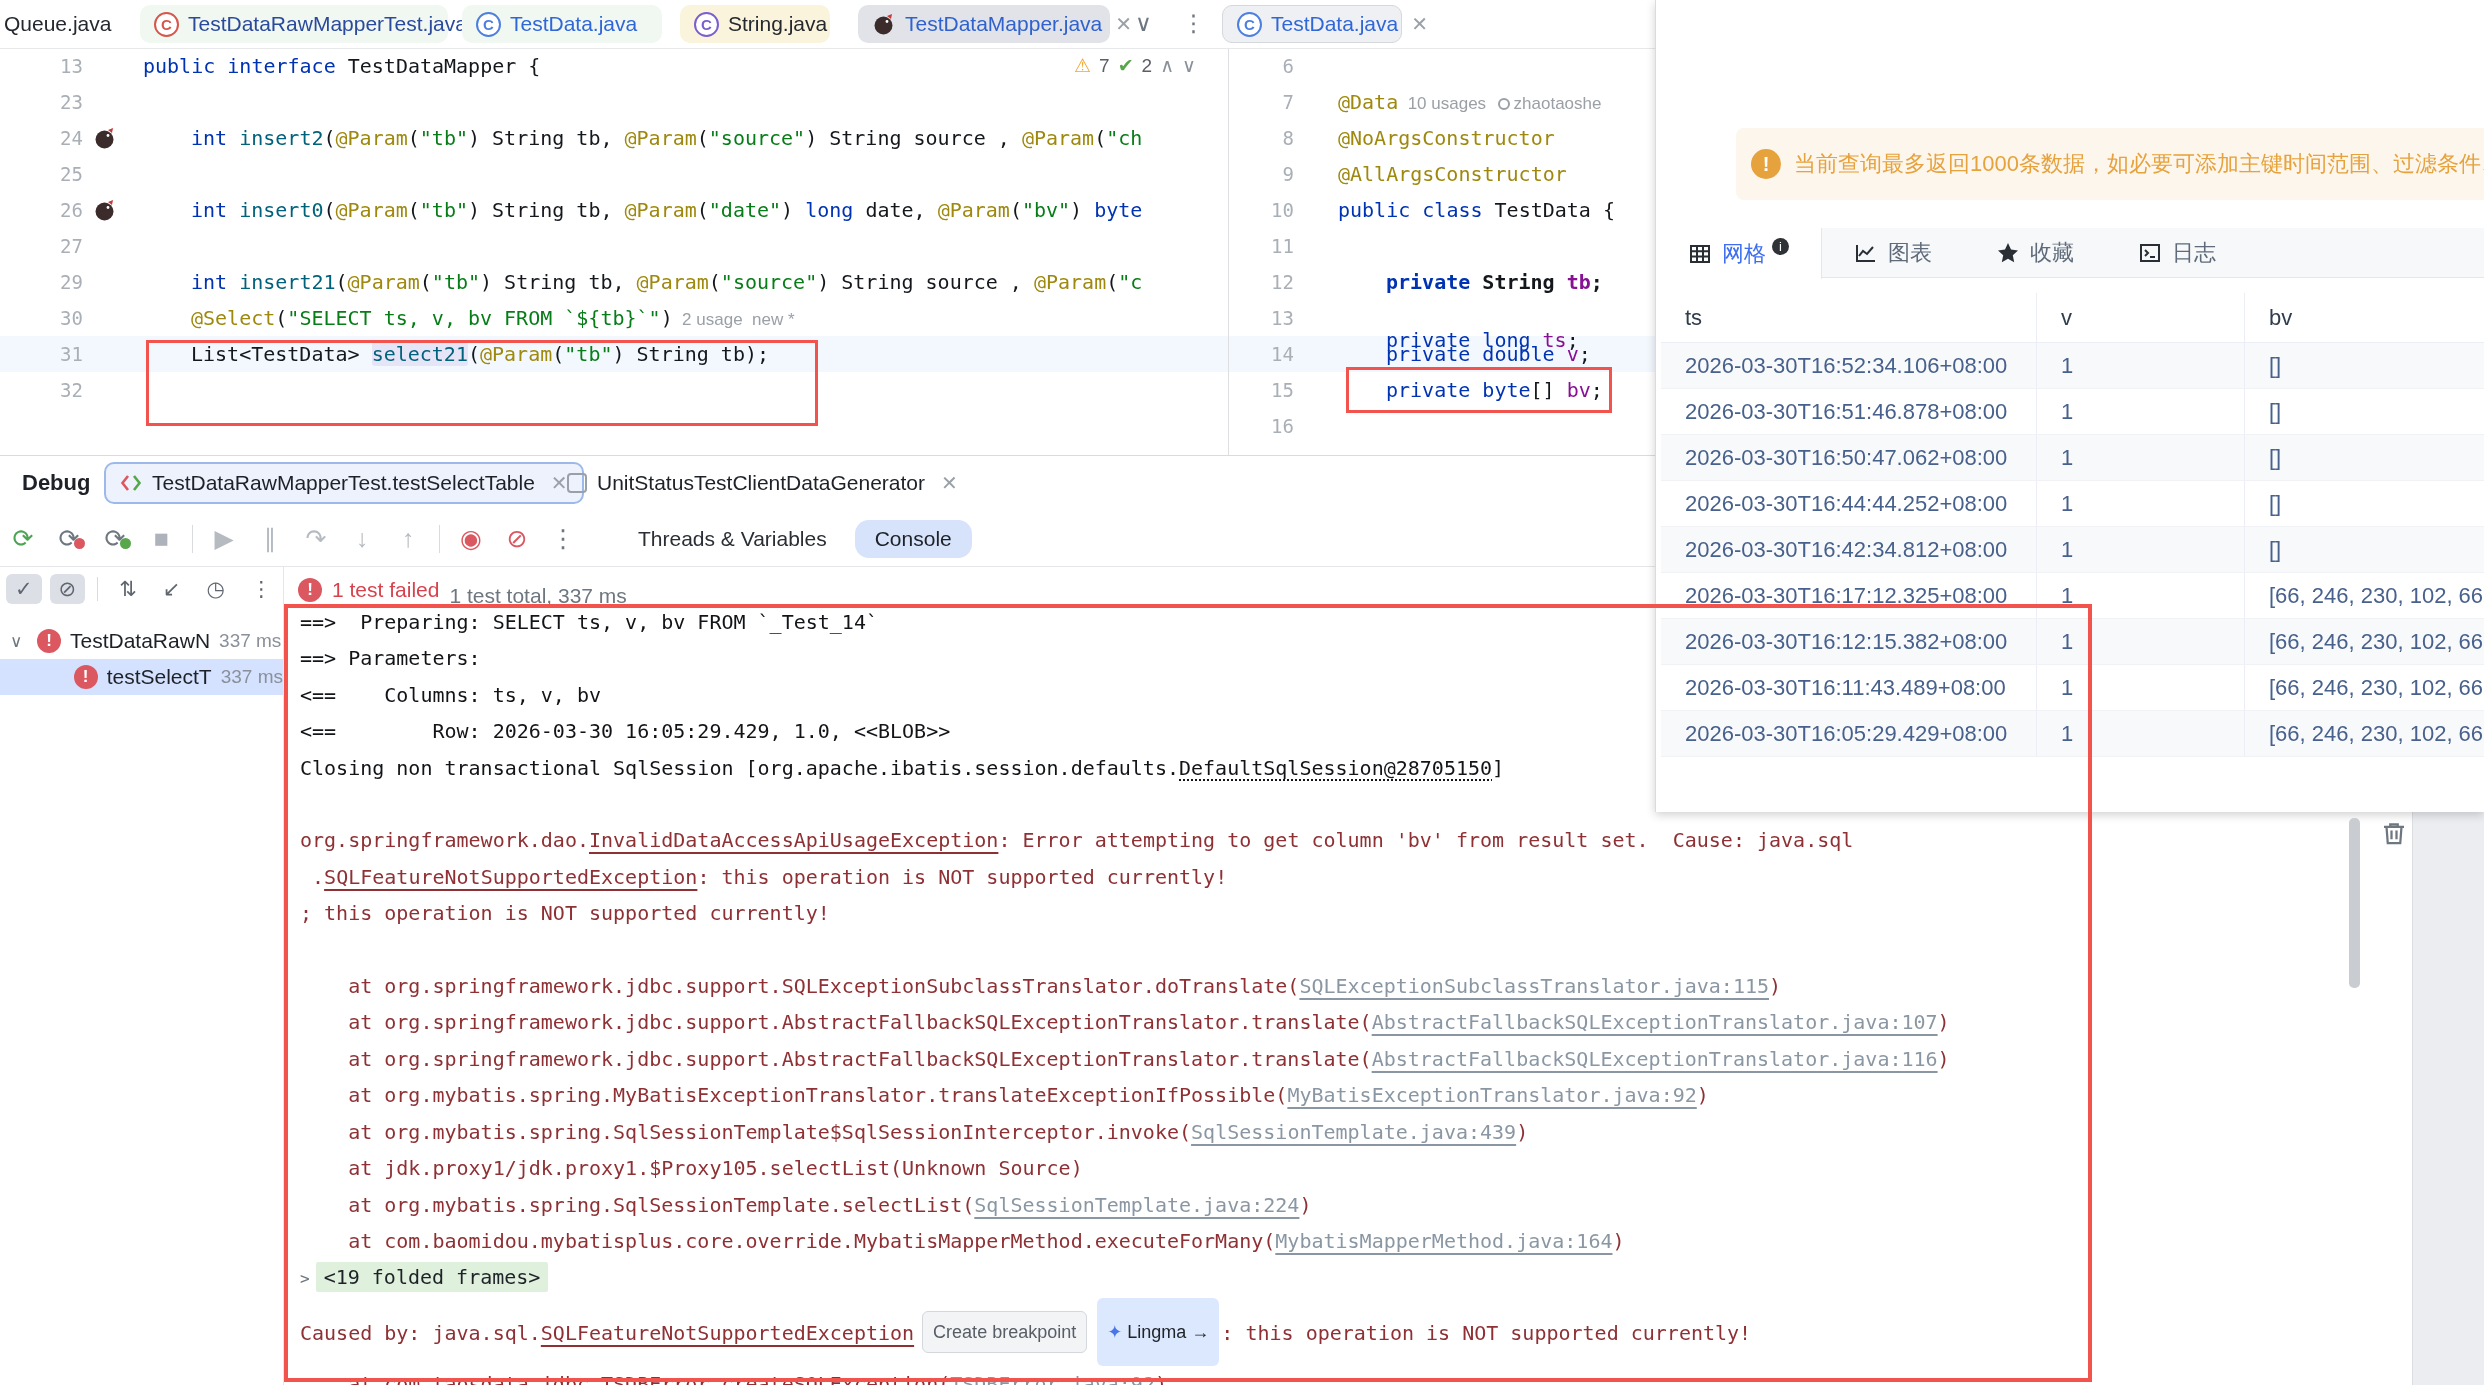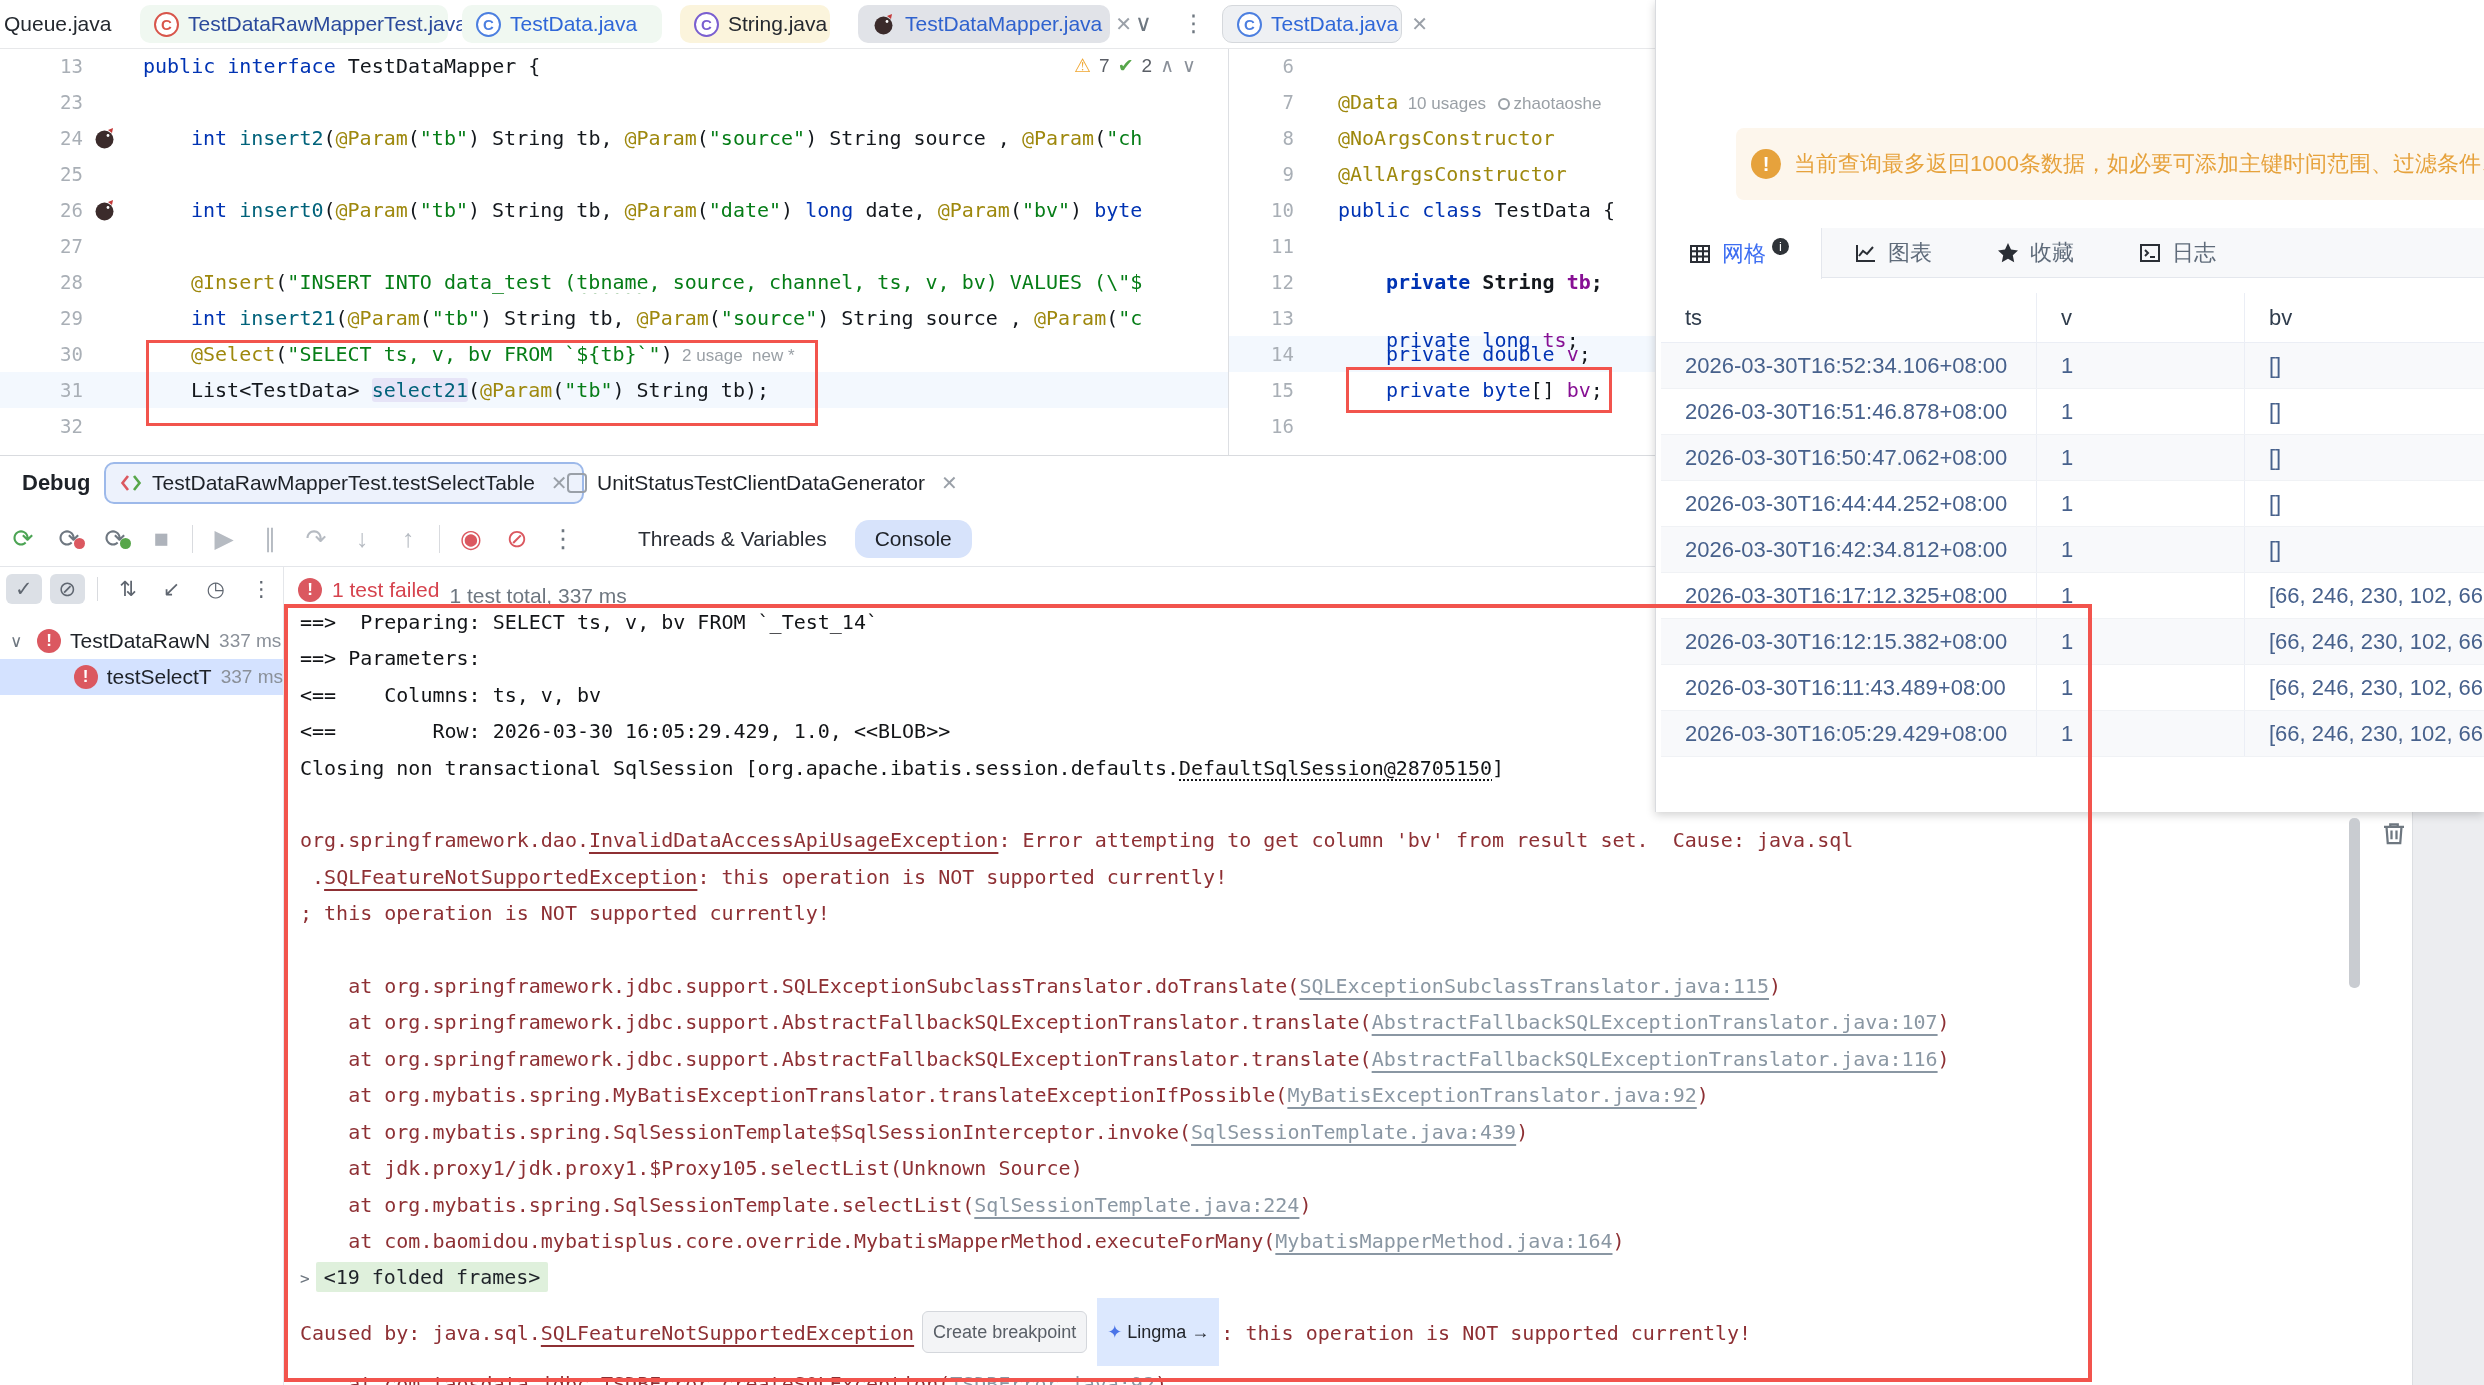--- a/index.html
+++ b/index.html
@@ -102,21 +102,21 @@
   .con-lines{position:absolute;left:16px;top:37px;width:2080px;font-family:"DejaVu Sans Mono",monospace;font-size:20px;line-height:36.4px;white-space:pre;}
   .cs-out{color:#121417;}
   .cs-err{color:#8E3034;}
   .cs-lk{color:#8A97A3;text-decoration:underline;text-underline-offset:5px;}
   .cs-elk{color:#8E3034;text-decoration:underline;text-underline-offset:5px;}
   .cs-dlk{color:#121417;text-decoration:underline dotted;text-underline-offset:5px;}
   .cs-fold{background:#DFF0DC;color:#1E2228;padding:3px 8px;border-radius:2px;}
   .cs-exp{color:#6E7780;margin-right:6px;font-size:16px;}
   .cs-btn{display:inline-block;background:#F3F4F6;border:1px solid #D4D7DC;border-radius:6px;color:#585E66;
           font-family:"Liberation Sans",sans-serif;font-size:18px;padding:2px 10px;margin:0 8px;vertical-align:2px;}
-  .cs-btnai{display:inline-block;background:#DCE8FE;border-radius:0;color:#21252B;
+  .cs-btnai{display:inline-block;background:#DCE8FE;border-radius:6px;color:#21252B;
           font-family:"Liberation Sans",sans-serif;font-size:18px;padding:16px 10px;margin:0 2px;vertical-align:2px;}
   .cs-btnai::before{content:"✦ ";color:#4A74E8;}
   .vscroll{position:absolute;left:2349px;top:818px;width:11px;height:170px;background:#C9CCD1;border-radius:5px;z-index:6;}
   .trash{position:absolute;left:2379px;top:818px;z-index:6;color:#6E7780;}
   .side-gray{position:absolute;left:2412px;top:812px;width:72px;height:573px;background:#ECEDF0;border-left:1px solid #DCDEE2;z-index:4;}
   
   .redbox{position:absolute;border:3px solid #F2544D;z-index:9;pointer-events:none;box-sizing:border-box;}
   .box1{left:146px;top:340px;width:672px;height:86px;}
   .box2{left:1346px;top:367px;width:266px;height:46px;}
   .box3{left:284px;top:604px;width:1808px;height:778px;border-width:4px;}
@@ -170,21 +170,20 @@
             <path d="M15 4 L20 2 L19 7 Z" fill="#C43A3A"></path>
             <circle cx="15" cy="9.5" r="1.4" fill="#fff"></circle>
           </svg></span><span class="code" style="padding-left: 48px;"><span class="tk-kw">int</span><span class="tk-pln"> </span><span class="tk-mth">insert2</span><span class="tk-pln">(</span><span class="tk-ann">@Param</span><span class="tk-pln">(</span><span class="tk-str">"tb"</span><span class="tk-pln">) String tb, </span><span class="tk-ann">@Param</span><span class="tk-pln">(</span><span class="tk-str">"source"</span><span class="tk-pln">) String source , </span><span class="tk-ann">@Param</span><span class="tk-pln">(</span><span class="tk-str">"ch</span></span></div>
       <div class="cl"><span class="ln">25</span><span class="gi"></span><span class="code"></span></div>
       <div class="cl"><span class="ln">26</span><span class="gi"><svg width="24" height="24" viewBox="0 0 24 24">
             <ellipse cx="11.5" cy="13.5" rx="9" ry="9" fill="#3B2B2B"></ellipse>
             <path d="M15 4 L20 2 L19 7 Z" fill="#C43A3A"></path>
             <circle cx="15" cy="9.5" r="1.4" fill="#fff"></circle>
           </svg></span><span class="code" style="padding-left: 48px;"><span class="tk-kw">int</span><span class="tk-pln"> </span><span class="tk-mth">insert0</span><span class="tk-pln">(</span><span class="tk-ann">@Param</span><span class="tk-pln">(</span><span class="tk-str">"tb"</span><span class="tk-pln">) String tb, </span><span class="tk-ann">@Param</span><span class="tk-pln">(</span><span class="tk-str">"date"</span><span class="tk-pln">) </span><span class="tk-kw">long</span><span class="tk-pln"> date, </span><span class="tk-ann">@Param</span><span class="tk-pln">(</span><span class="tk-str">"bv"</span><span class="tk-pln">) </span><span class="tk-kwW">byte</span></span></div>
       <div class="cl"><span class="ln">27</span><span class="gi"></span><span class="code"></span></div>
-      <div class="cl"><span class="ln">28</span><span class="gi"></span><span class="code" style="padding-left: 48px;"><span class="tk-ann">@Insert</span><span class="tk-pln">(</span><span class="tk-str">"INSERT INTO data_test (</span><span class="tk-strW">tbname</span><span class="tk-str">, source, channel, ts, v, bv) VALUES (\"$</span></span></div>
       <div class="cl"><span class="ln">29</span><span class="gi"></span><span class="code" style="padding-left: 48px;"><span class="tk-kw">int</span><span class="tk-pln"> </span><span class="tk-mth">insert21</span><span class="tk-pln">(</span><span class="tk-ann">@Param</span><span class="tk-pln">(</span><span class="tk-str">"tb"</span><span class="tk-pln">) String tb, </span><span class="tk-ann">@Param</span><span class="tk-pln">(</span><span class="tk-str">"source"</span><span class="tk-pln">) String source , </span><span class="tk-ann">@Param</span><span class="tk-pln">(</span><span class="tk-str">"c</span></span></div>
       <div class="cl"><span class="ln">30</span><span class="gi"></span><span class="code" style="padding-left: 48px;"><span class="tk-ann">@Select</span><span class="tk-pln">(</span><span class="tk-str">"SELECT ts, v, bv FROM `${tb}`"</span><span class="tk-pln">)</span><span class="tk-hint">  2 usage</span><span class="tk-hint">  new *</span></span></div>
       <div class="cl hl"><span class="ln">31</span><span class="gi"></span><span class="code" style="padding-left: 48px;"><span class="tk-pln">List&lt;TestData&gt; </span><span class="tk-mthH">select21</span><span class="tk-pln">(</span><span class="tk-ann">@Param</span><span class="tk-pln">(</span><span class="tk-str">"tb"</span><span class="tk-pln">) String tb);</span></span></div>
       <div class="cl"><span class="ln">32</span><span class="gi"></span><span class="code"></span></div>
     </div>
   <div class="bar-blue"></div>
   <div class="hscroll"></div>
   <div class="inspection">
     <span class="insp-warn">⚠</span>
     <span>7</span>

